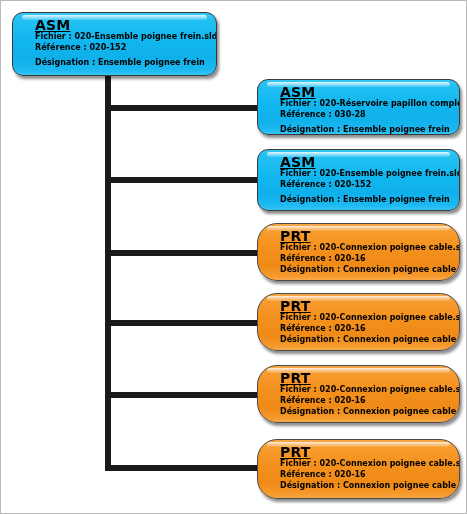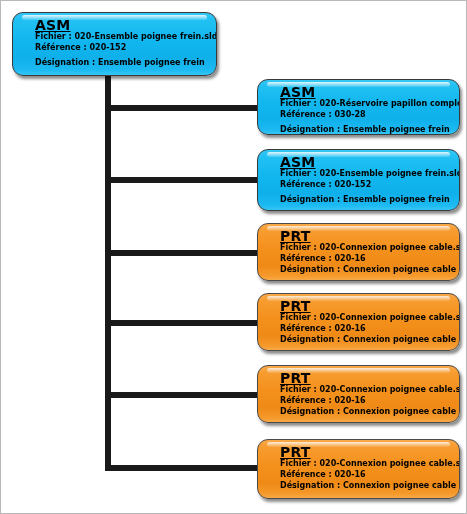--- a/index.html
+++ b/index.html
@@ -62,20 +62,21 @@
   }
   .node.prt {
     background: linear-gradient(to bottom,
       #f9a94a 0%,
       #f79c2f 12%,
       #f4901c 45%,
       #ef8a16 74%,
       #f59a2c 93%,
       #f8a949 100%);
     border-color: #4a4a4a;
+    border-radius: 20px;
   }
   
   .node::before {
     content: "";
     position: absolute;
     top: 2px;
     left: 9px;
     right: 9px;
     height: 5px;
     border-radius: 4px;

